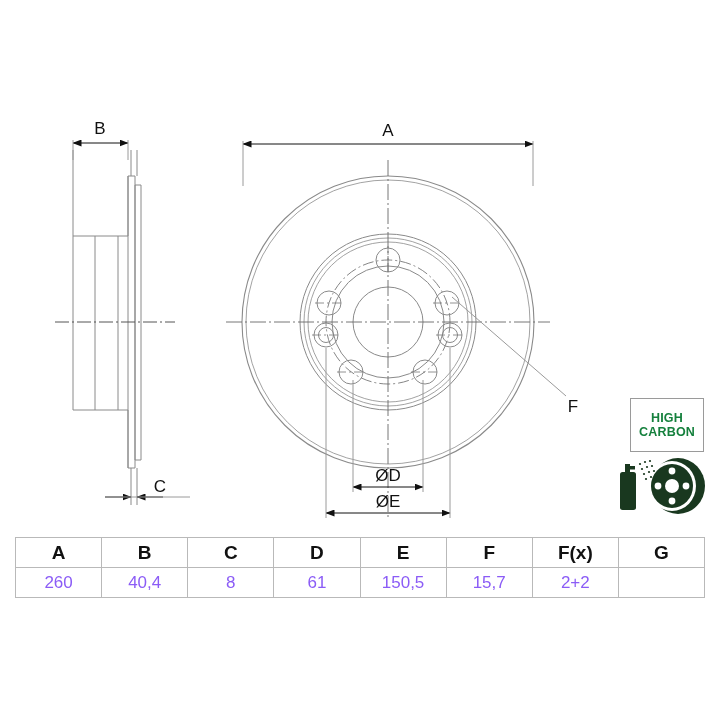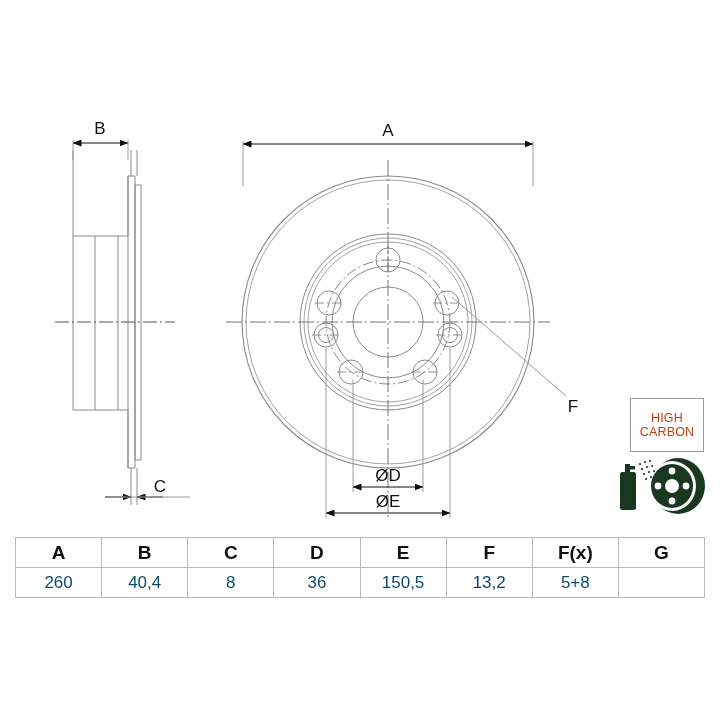--- a/index.html
+++ b/index.html
@@ -12,30 +12,30 @@
   .dimtext{font-family:"Liberation Sans","DejaVu Sans",sans-serif;
            font-size:17px;fill:#111;text-anchor:middle;}
   .leadertext{font-family:"Liberation Sans","DejaVu Sans",sans-serif;
               font-size:17px;fill:#111;text-anchor:middle;}
 
   
   #hc-badge{position:absolute;left:630px;top:398px;width:72px;height:52px;
             border:1px solid #9a9a9a;background:#fff;
             display:flex;flex-direction:column;align-items:center;
             justify-content:center;line-height:1.15;}
-  #hc-badge span{font-size:12.5px;font-weight:normal;letter-spacing:.2px;
-                 color:#c2410c;display:block;text-align:center;}
+  #hc-badge span{font-size:12.5px;font-weight:bold;letter-spacing:.2px;
+                 color:#15803d;display:block;text-align:center;}
 
   
   #dimtable{position:absolute;left:15px;top:537px;width:690px;
             border-collapse:collapse;table-layout:fixed;background:#fff;}
   #dimtable th,#dimtable td{border:1px solid #b9b9b9;height:29px;
             text-align:center;vertical-align:middle;padding:0;}
   #dimtable th{font-size:19px;font-weight:bold;color:#111;}
-  #dimtable td{font-size:17px;font-weight:normal;color:#0c4a6e;}
+  #dimtable td{font-size:17px;font-weight:normal;color:#8b5cf6;}
 </style>
 </head>
 <body>
 
 <div id="stage">
 
   <svg class="draw" viewBox="0 0 720 720">
     <defs>
       <marker id="ar" markerWidth="9" markerHeight="7" refX="8.5" refY="3.5" orient="auto" markerUnits="userSpaceOnUse">
         <path d="M0,0 L9,3.5 L0,7 z" fill="#111"></path>
@@ -178,22 +178,22 @@
         <th>F</th>
         <th>F(x)</th>
         <th>G</th>
       </tr>
     </thead>
     <tbody>
       <tr>
         <td>260</td>
         <td>40,4</td>
         <td>8</td>
-        <td>36</td>
+        <td>61</td>
         <td>150,5</td>
-        <td>13,2</td>
-        <td>5+8</td>
+        <td>15,7</td>
+        <td>2+2</td>
         <td></td>
       </tr>
     </tbody>
   </table>
 
 </div>
 
 </body></html>

